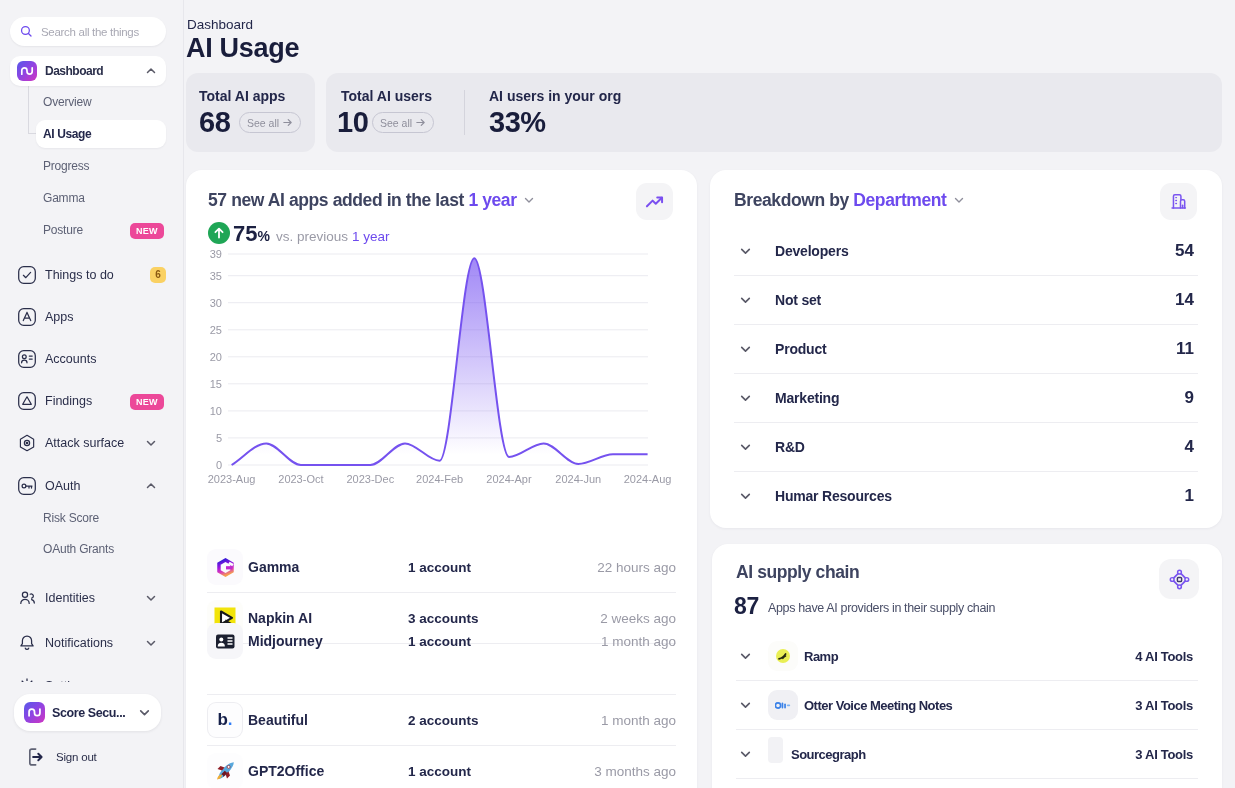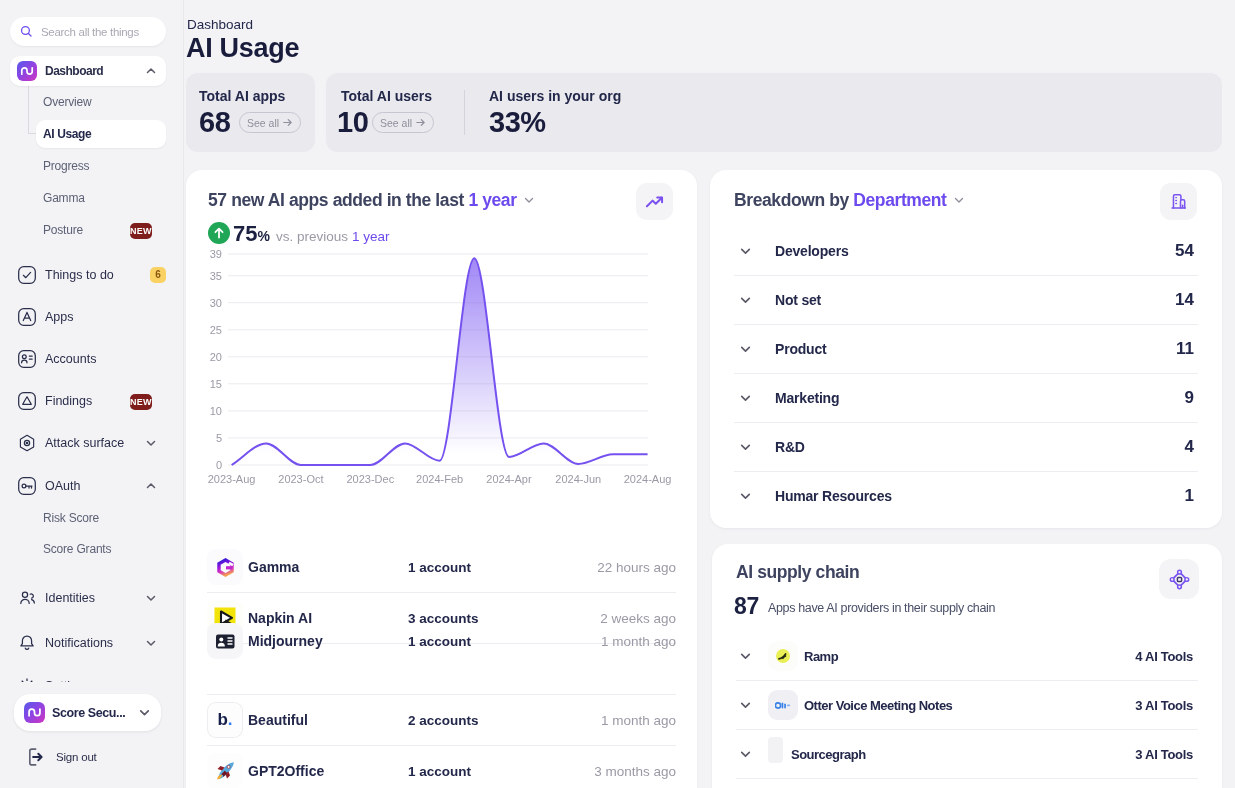--- a/index.html
+++ b/index.html
@@ -28,22 +28,22 @@
 .dash-active span { font-weight:700; font-size:12px; letter-spacing:-.5px; }
 .navitem .icon { width:20px; height:20px; flex:0 0 20px; }
 .dash-active { background:#fff; border-radius:10px; box-shadow:0 1px 2px rgba(20,20,40,.05); }
 .subitem {
   position:absolute; left:36px; width:130px; height:28px;
   display:flex; align-items:center; padding-left:7px;
   font-size:12px; letter-spacing:-.2px; font-weight:400; color:#5d6175;
 }
 .sub-active { background:#fff; border-radius:9px; box-shadow:0 1px 2px rgba(20,20,40,.05); font-weight:700; font-size:12px; letter-spacing:-.4px; color:#23274a !important; }
 .badge-new {
-  position:absolute; background:#7f1d1d; color:#fff; font-size:9px; font-weight:700;
-  padding:3px 0; border-radius:5px; letter-spacing:.2px;
+  position:absolute; background:#ec4899; color:#fff; font-size:9px; font-weight:700;
+  padding:3px 6px; border-radius:5px; letter-spacing:.2px;
 }
 .badge-num {
   position:absolute; background:#fad163; color:#8a5a12; font-size:10px; font-weight:700;
   width:16px; height:16px; border-radius:5px; text-align:center; line-height:16px;
 }
 .orgbtn {
   position:absolute; left:14px; top:694px; width:147px; height:37px; background:#fff;
   border-radius:16px; box-shadow:0 1px 3px rgba(20,20,40,.08);
   display:flex; align-items:center; gap:7px; padding-left:10px;
   font-size:12.5px; font-weight:700; color:#23274a; z-index:5;
@@ -173,21 +173,21 @@
         <rect x="1.7" y="1.7" width="16.6" height="16.6" rx="5"></rect>
         <circle cx="7" cy="10" r="1.9"></circle>
         <path d="M9 10 H15 M12 10 V12 M14.5 10 V12" stroke-linecap="round"></path>
       </svg>
     <span>OAuth</span>
     <svg class="chev" width="12" height="12" viewBox="0 0 12 12" fill="none">
         <path d="M2.5 7.5 L6 4 L9.5 7.5" stroke="#5a5a68" stroke-width="1.5" stroke-linecap="round" stroke-linejoin="round"></path>
       </svg>
   </div>
   <div class="subitem" style="left:10px; padding-left:33px; top:504px;">Risk Score</div>
-  <div class="subitem" style="left:10px; padding-left:33px; top:535px;">Score Grants</div>
+  <div class="subitem" style="left:10px; padding-left:33px; top:535px;">OAuth Grants</div>
 
   <div class="navitem" style="top:583px;">
     <svg class="icon" viewBox="0 0 20 20" fill="none" stroke="#2a2e4a" stroke-width="1.25">
         <circle cx="8" cy="6.8" r="2.6"></circle>
         <path d="M3.8 15.4 c0-2.3 1.9-4 4.2-4 s4.2 1.7 4.2 4" stroke-linecap="round"></path>
         <path d="M13.2 6.2 a2.1 2.1 0 1 1 1.4 3.9 M14.6 11.7 c1.6.4 2.7 1.7 2.7 3.3" stroke-linecap="round"></path>
       </svg>
     <span>Identities</span>
     <svg class="chev" width="12" height="12" viewBox="0 0 12 12" fill="none">
         <path d="M2.5 4.5 L6 8 L9.5 4.5" stroke="#5a5a68" stroke-width="1.5" stroke-linecap="round" stroke-linejoin="round"></path>

